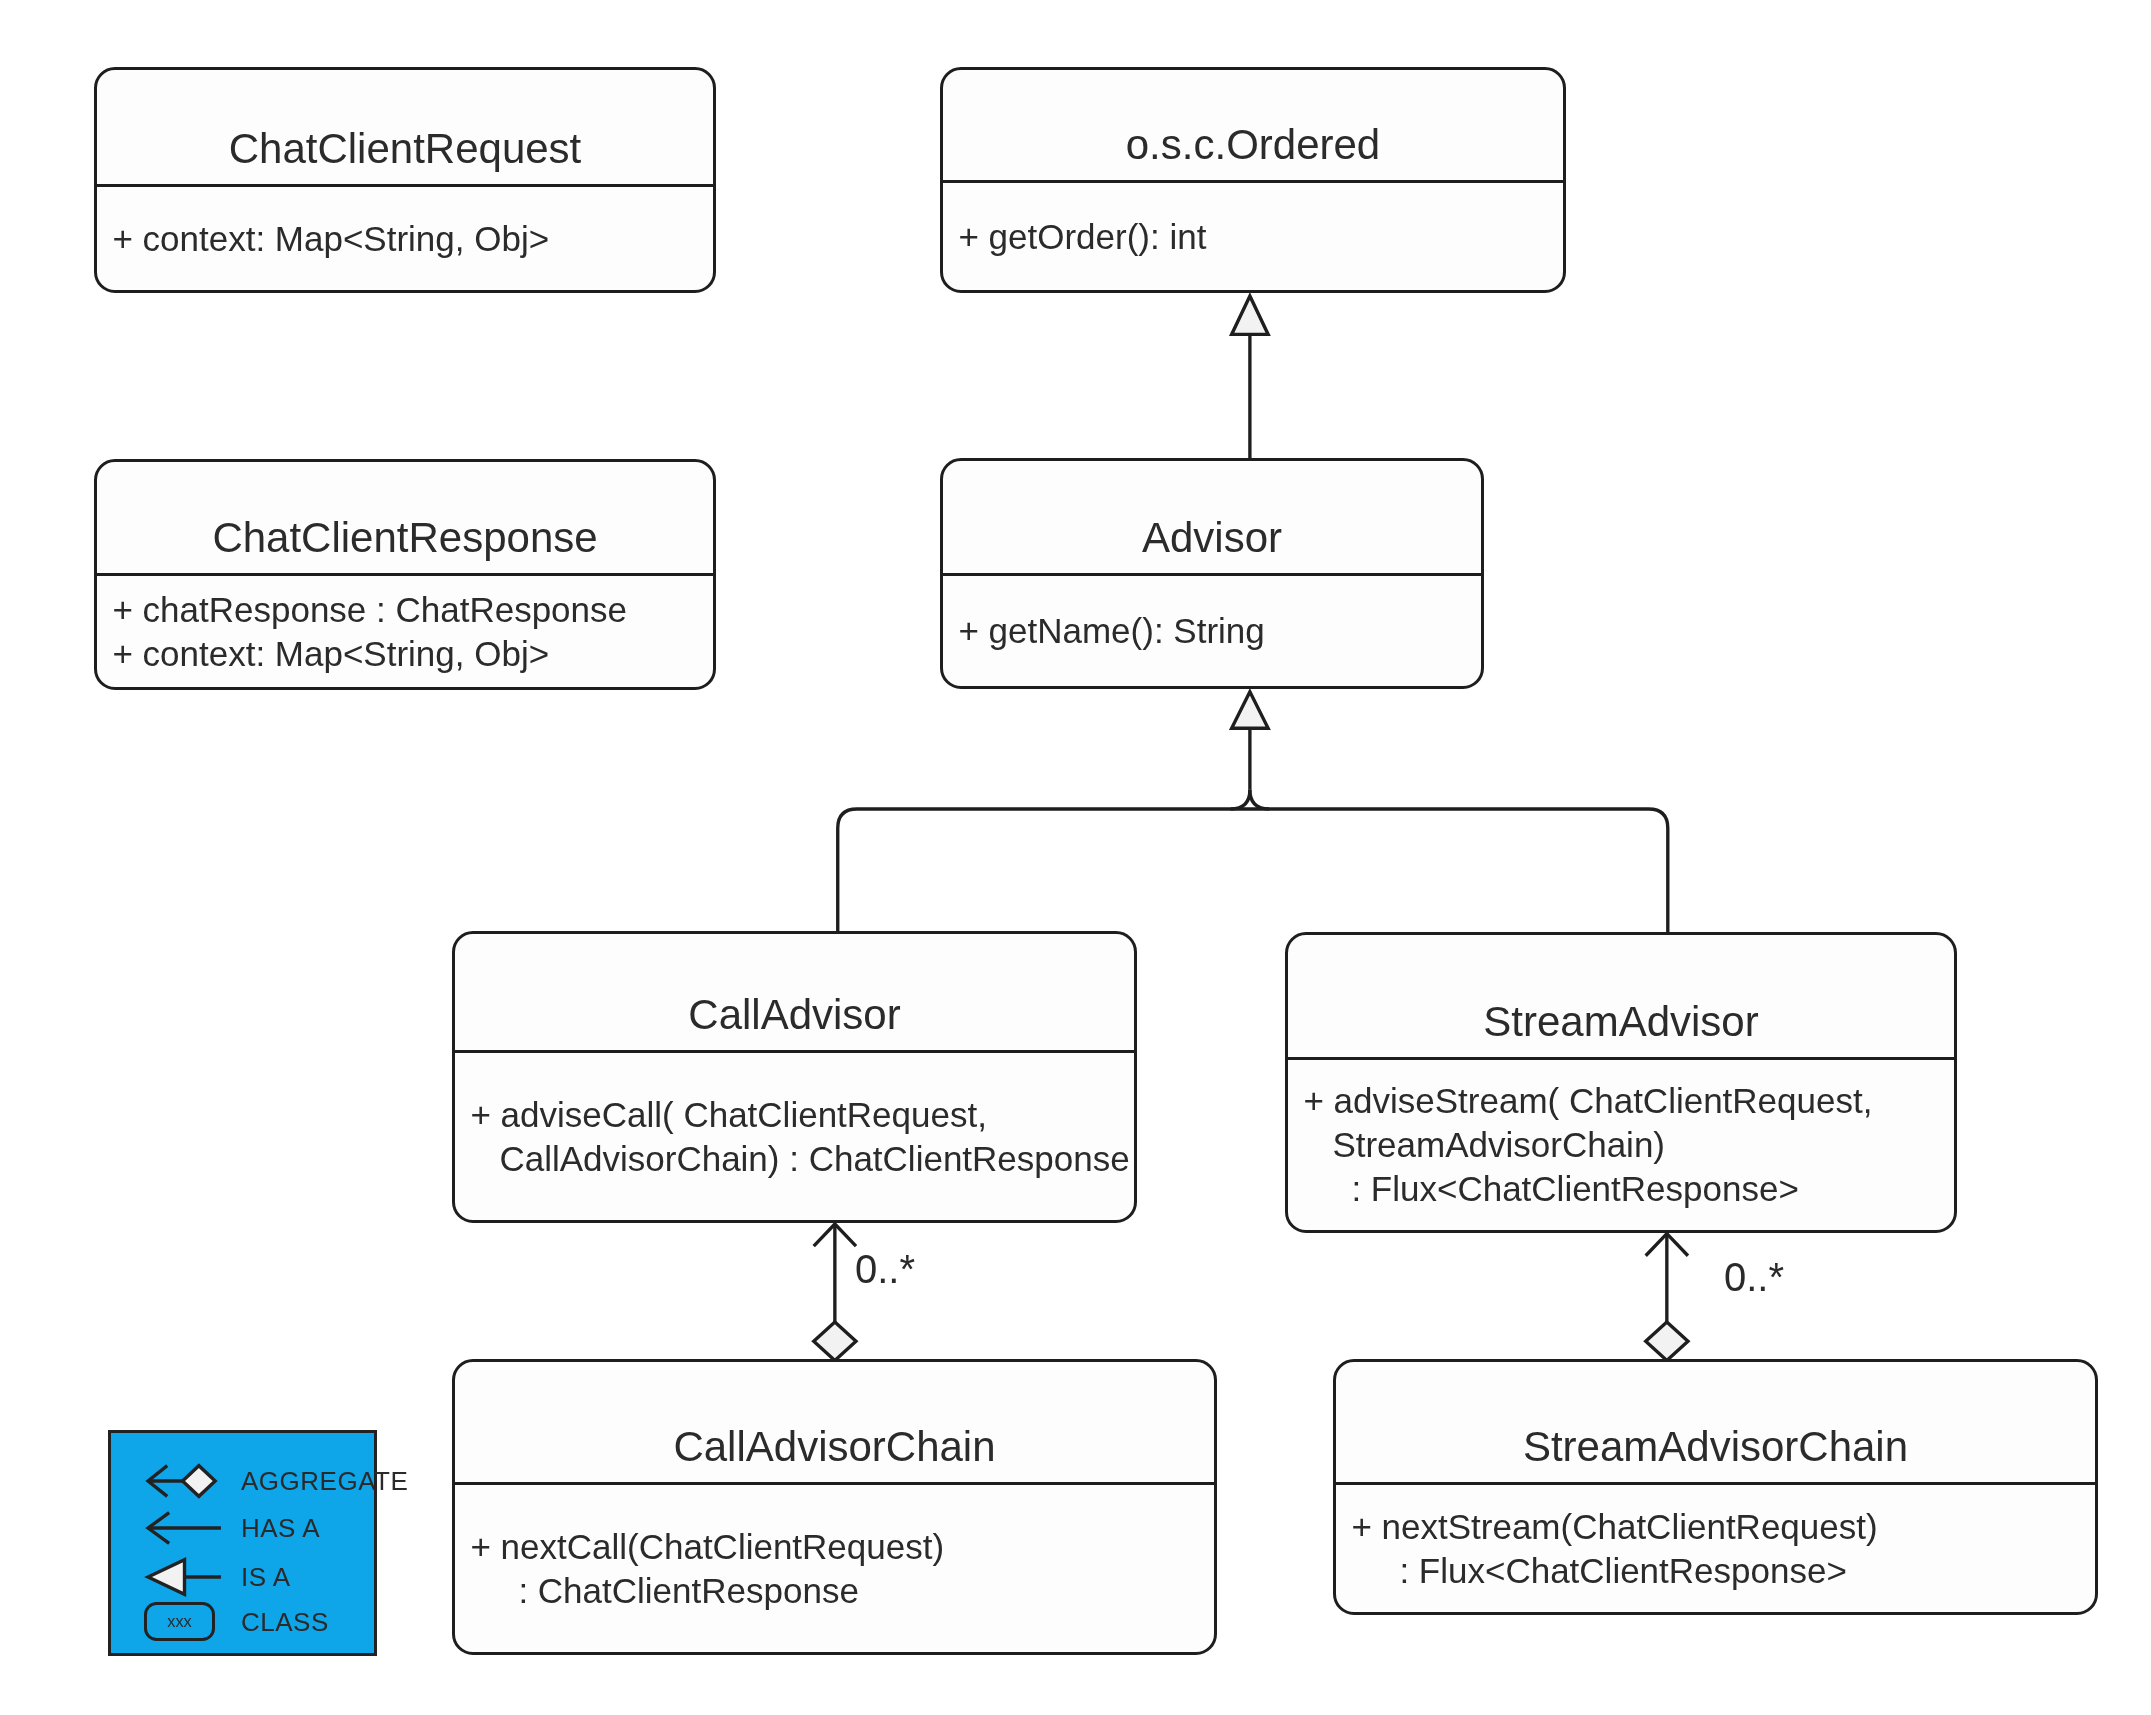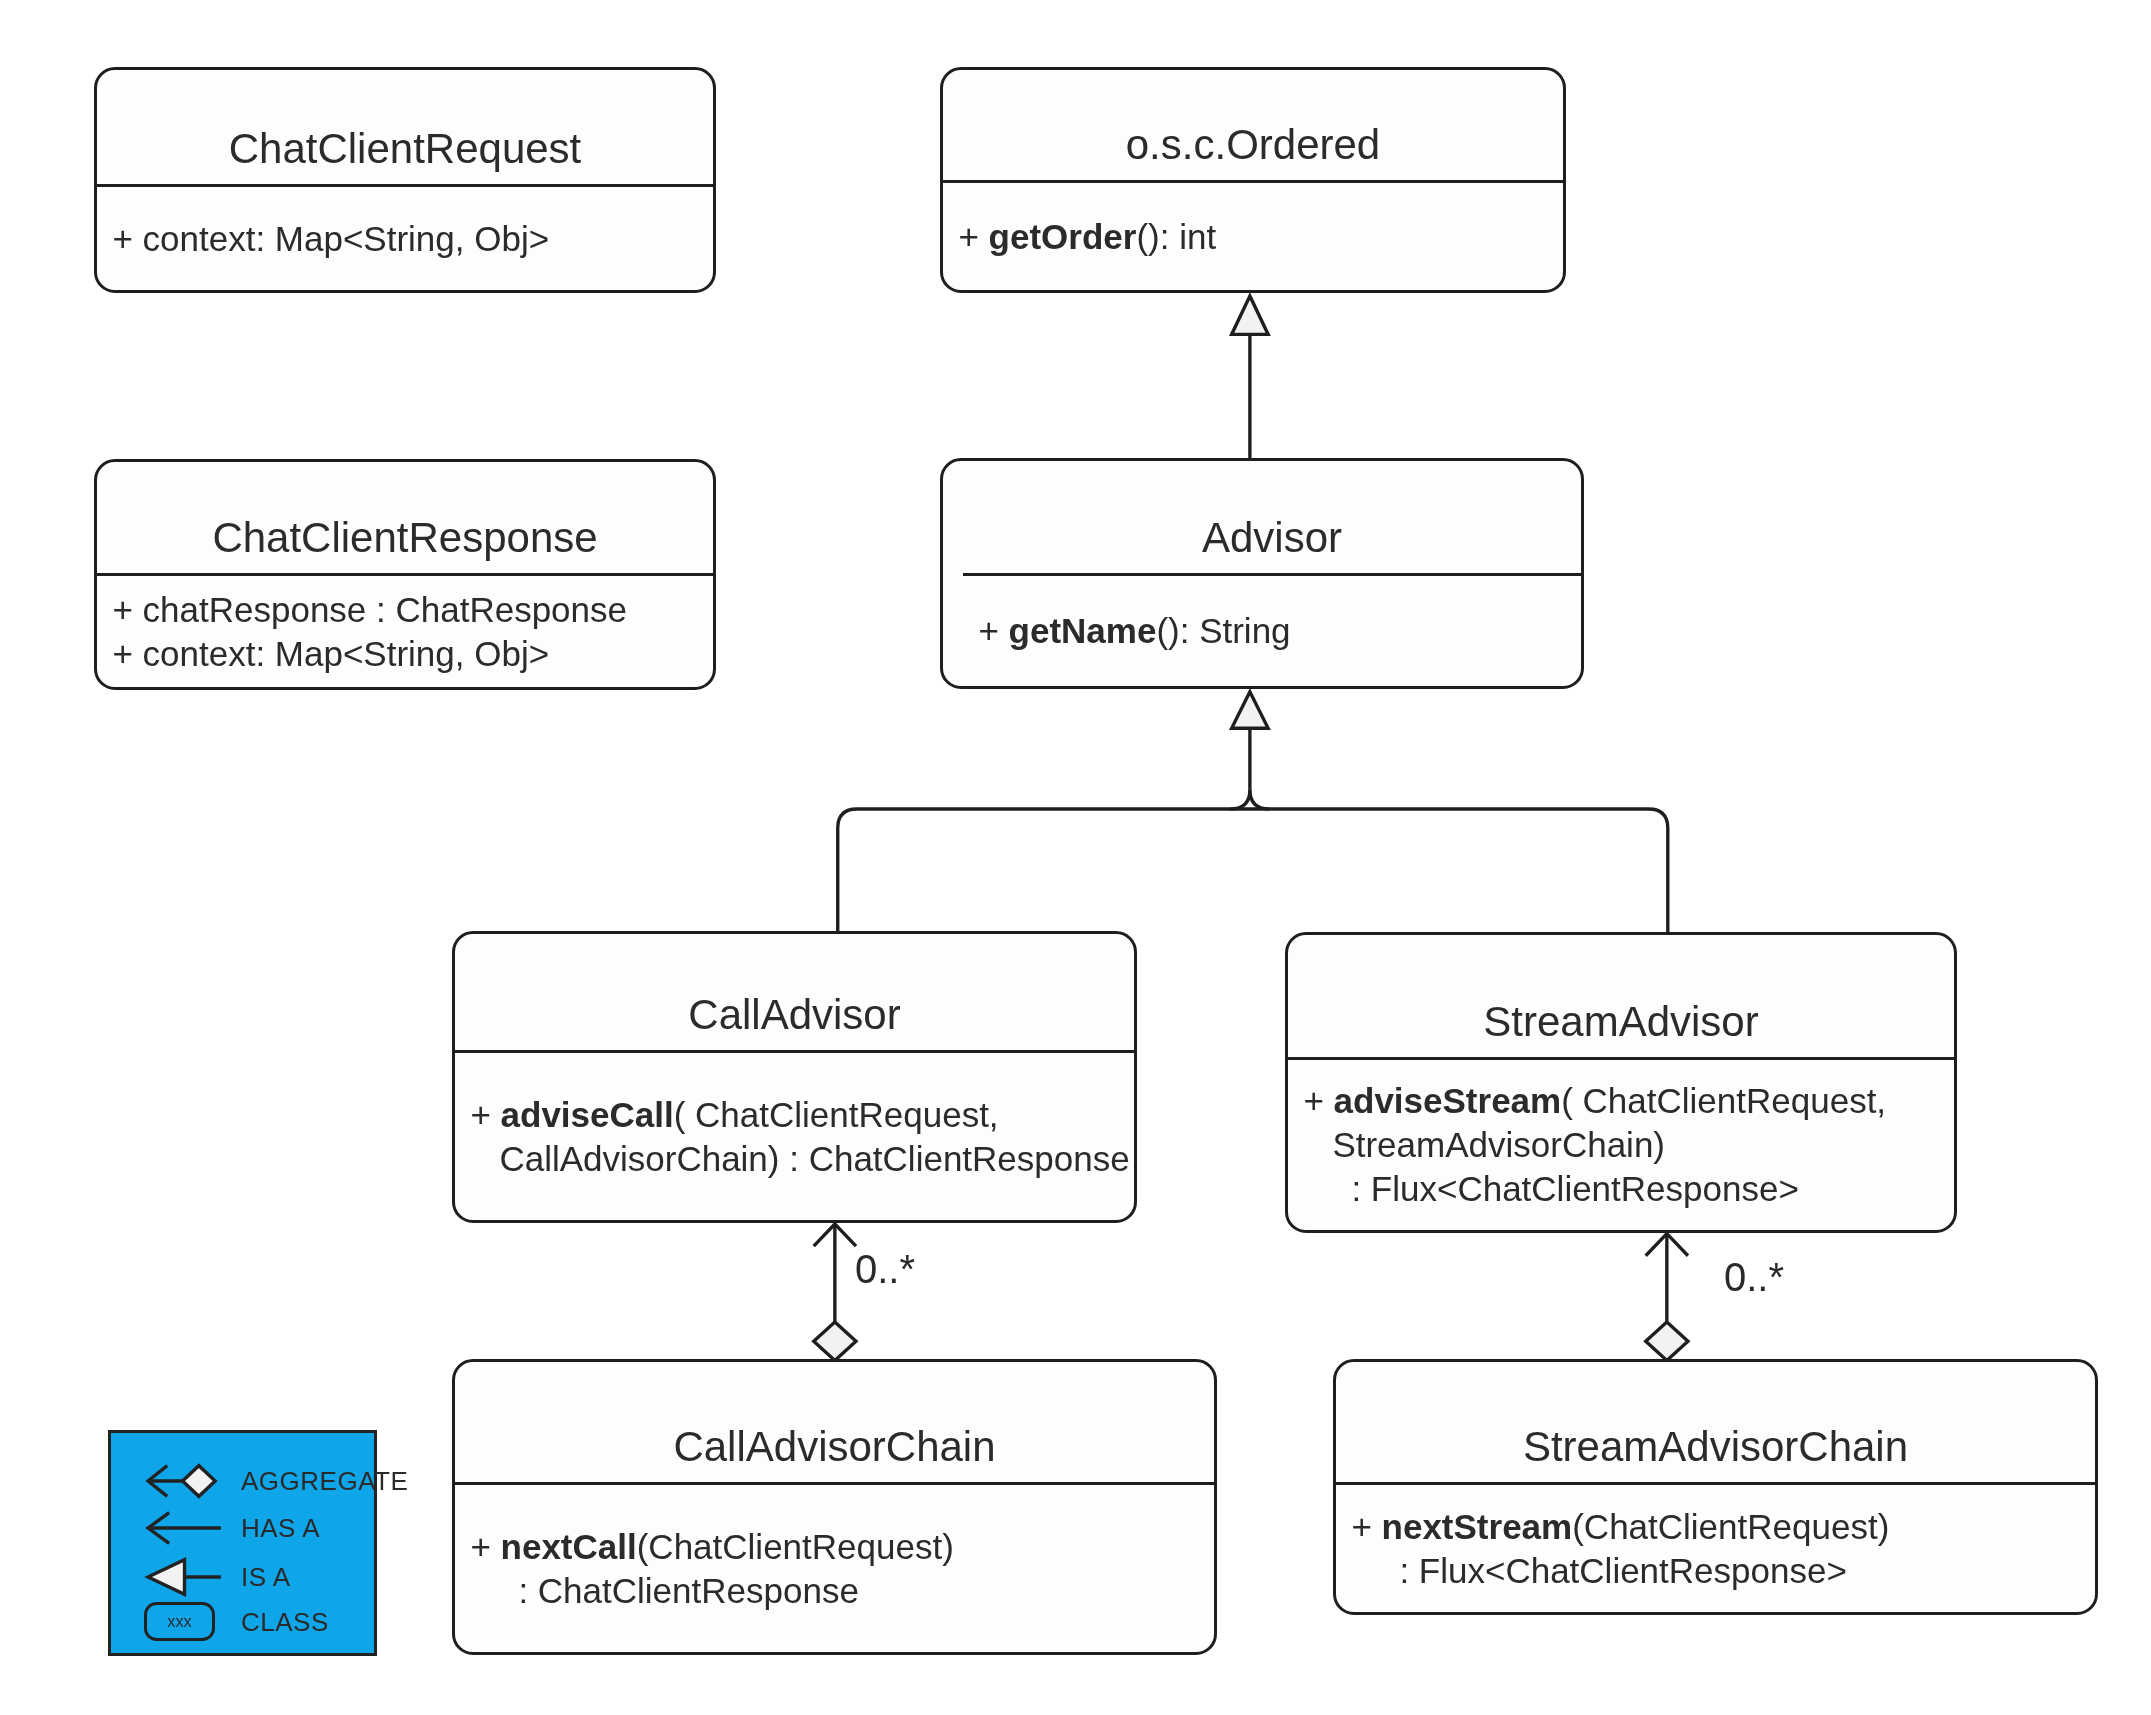--- a/index.html
+++ b/index.html
@@ -42,21 +42,21 @@
     display: flex;
     flex-direction: column;
     justify-content: center;
     padding-left: 15.4px;
     padding-right: 7.7px;
     font-size: 35px;
     line-height: 44px;
     color: #2b2b2b;
   }
   .member-line { white-space: nowrap; }
-  .member-line .b { font-weight: bold; }
+  .member-line .b { font-weight: normal; }
   .member-line.ind1 { padding-left: 29px; }
   .member-line.ind2 { padding-left: 48px; }
   .mult-label {
     position: absolute;
     font-size: 40px;
     color: #2a2a2a;
     white-space: nowrap;
   }
   #legend {
     position: absolute;
@@ -155,21 +155,21 @@
   </div>
 
   <div class="class-box" style="left:94px; top:459px; width:622px; height:231px;">
     <div class="class-title" style="height:114px;">ChatClientResponse</div>
     <div class="class-body">
       <div class="member-line"><span>+ chatResponse : ChatResponse</span></div>
       <div class="member-line"><span>+ context: Map&lt;String, Obj&gt;</span></div>
     </div>
   </div>
 
-  <div class="class-box" style="left:940px; top:458px; width:644px; height:231px;padding-left:20px;">
+  <div class="class-box" style="left:940px; top:458px; width:544px; height:231px;">
     <div class="class-title" style="height:115px;">Advisor</div>
     <div class="class-body">
       <div class="member-line"><span>+ </span><span class="b">getName</span><span>(): String</span></div>
     </div>
   </div>
 
   <div class="class-box" style="left:452px; top:931px; width:685px; height:292px;">
     <div class="class-title" style="height:119px;">CallAdvisor</div>
     <div class="class-body">
       <div class="member-line"><span>+ </span><span class="b">adviseCall</span><span>( ChatClientRequest,</span></div>

